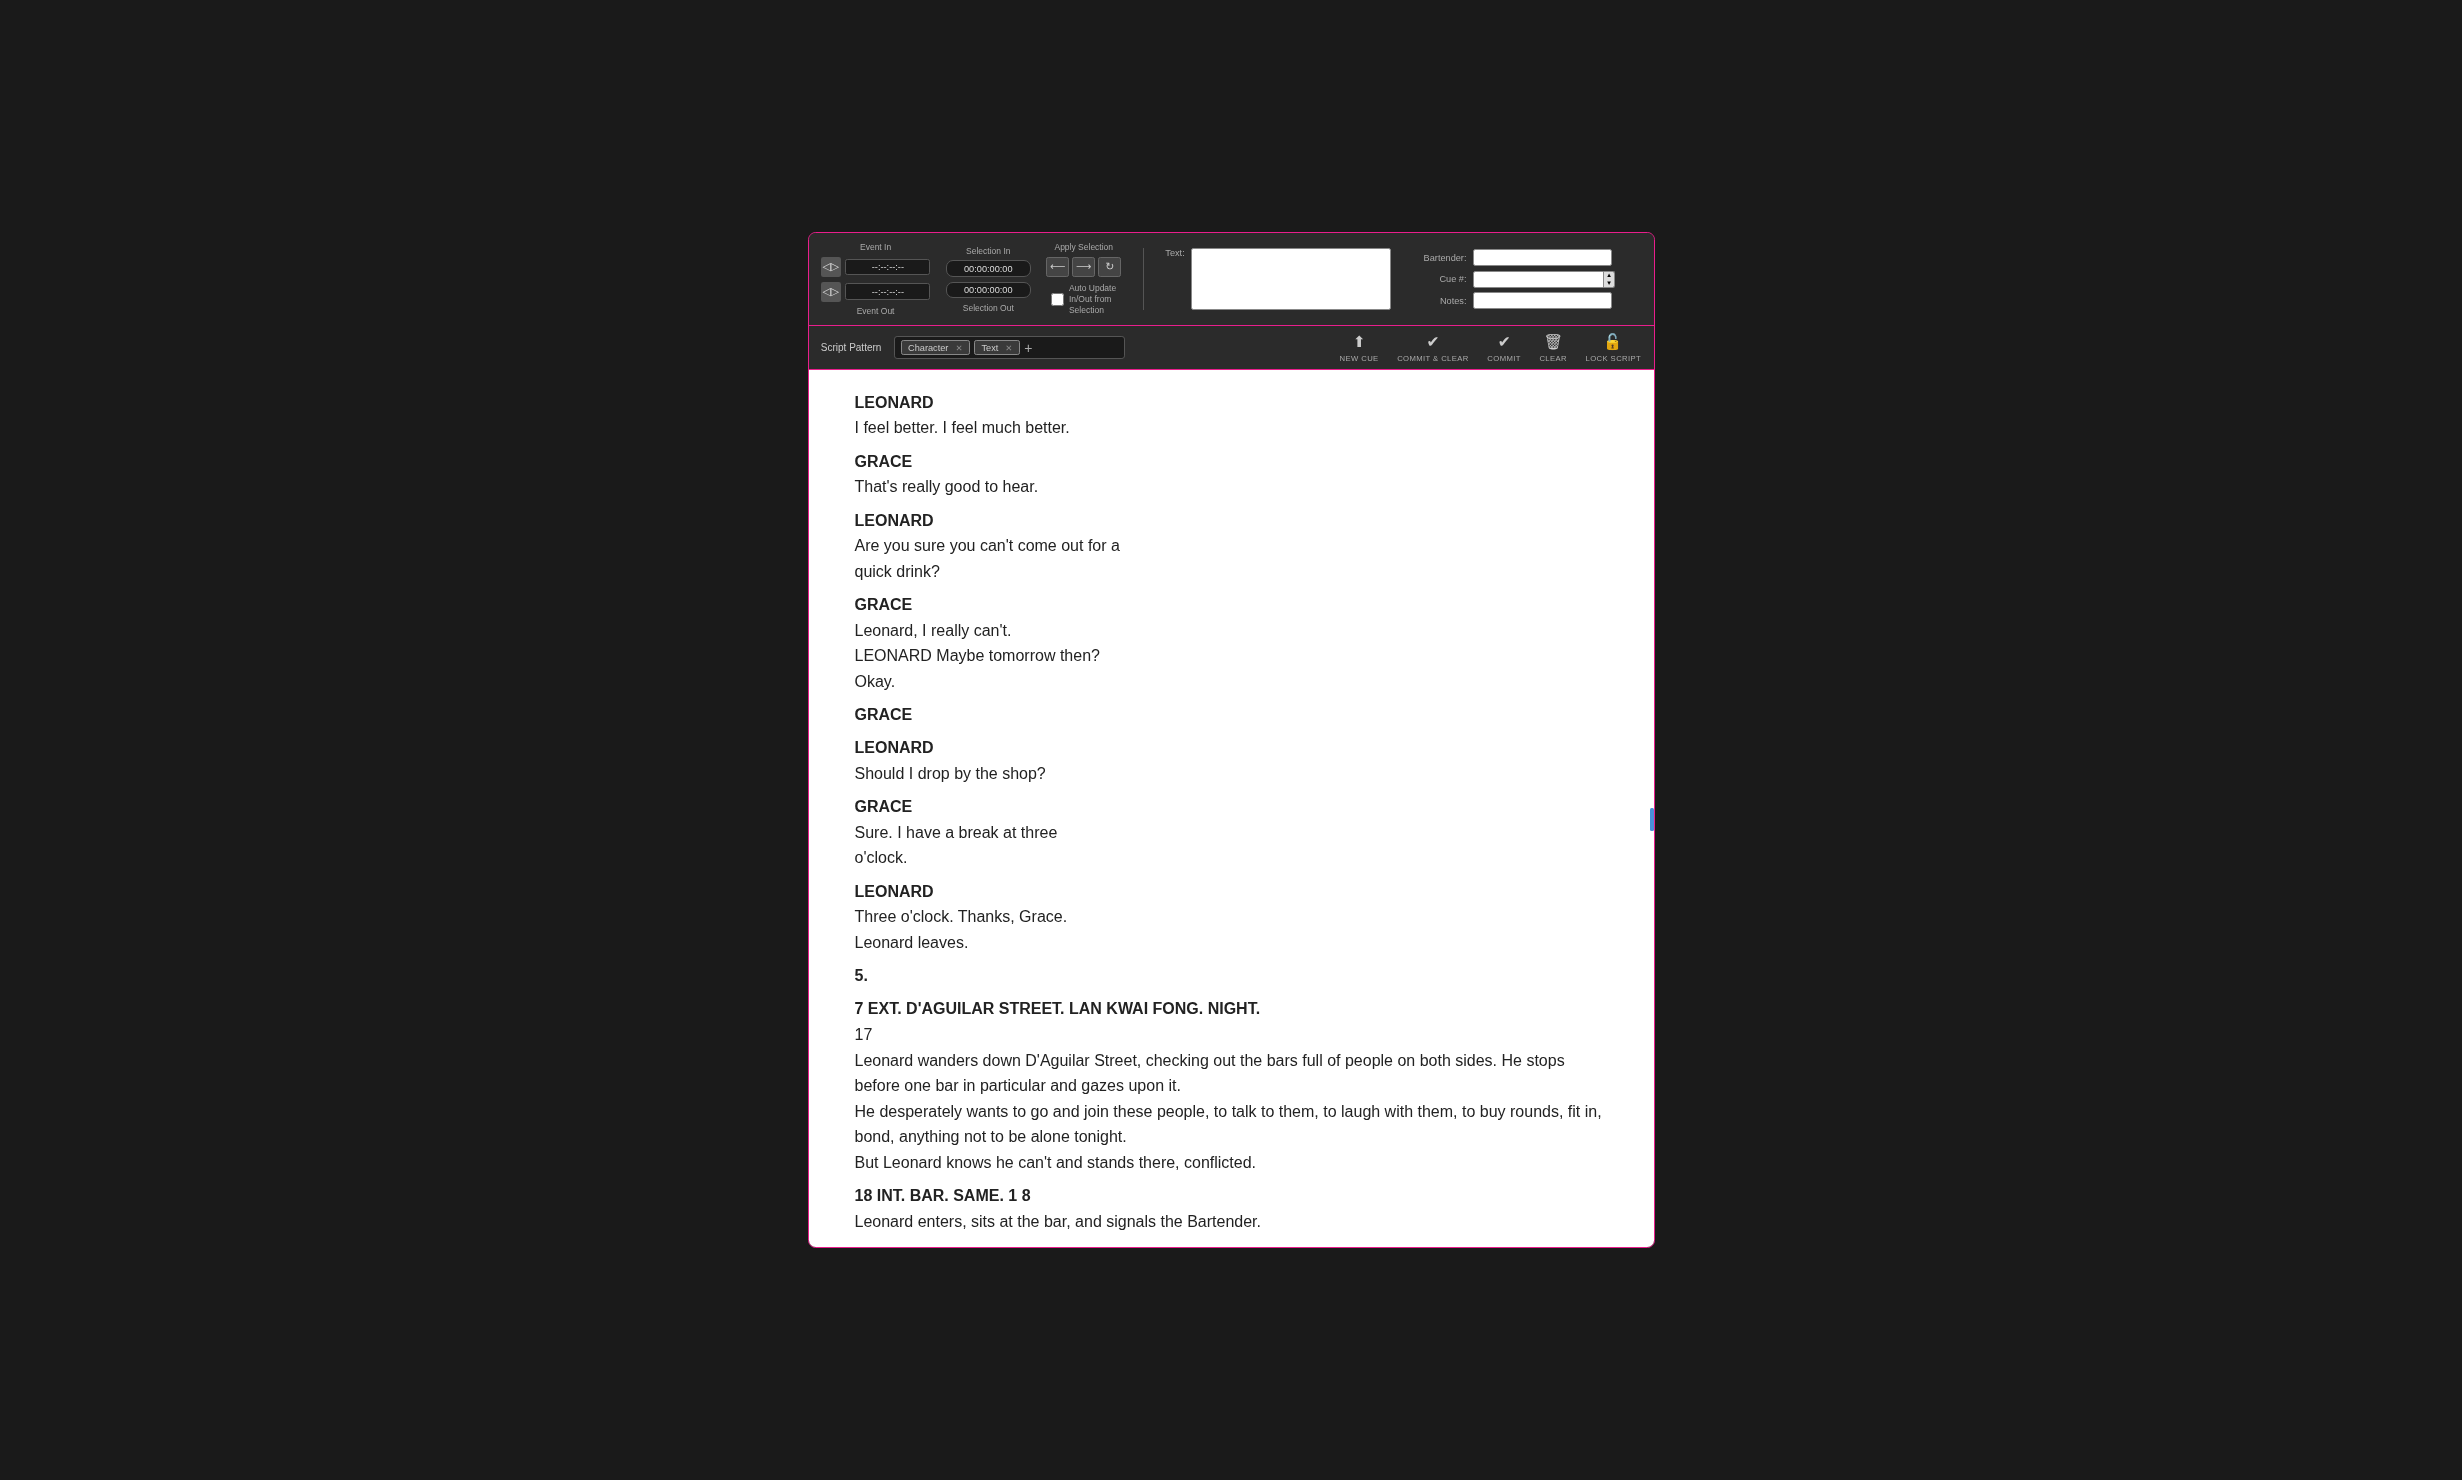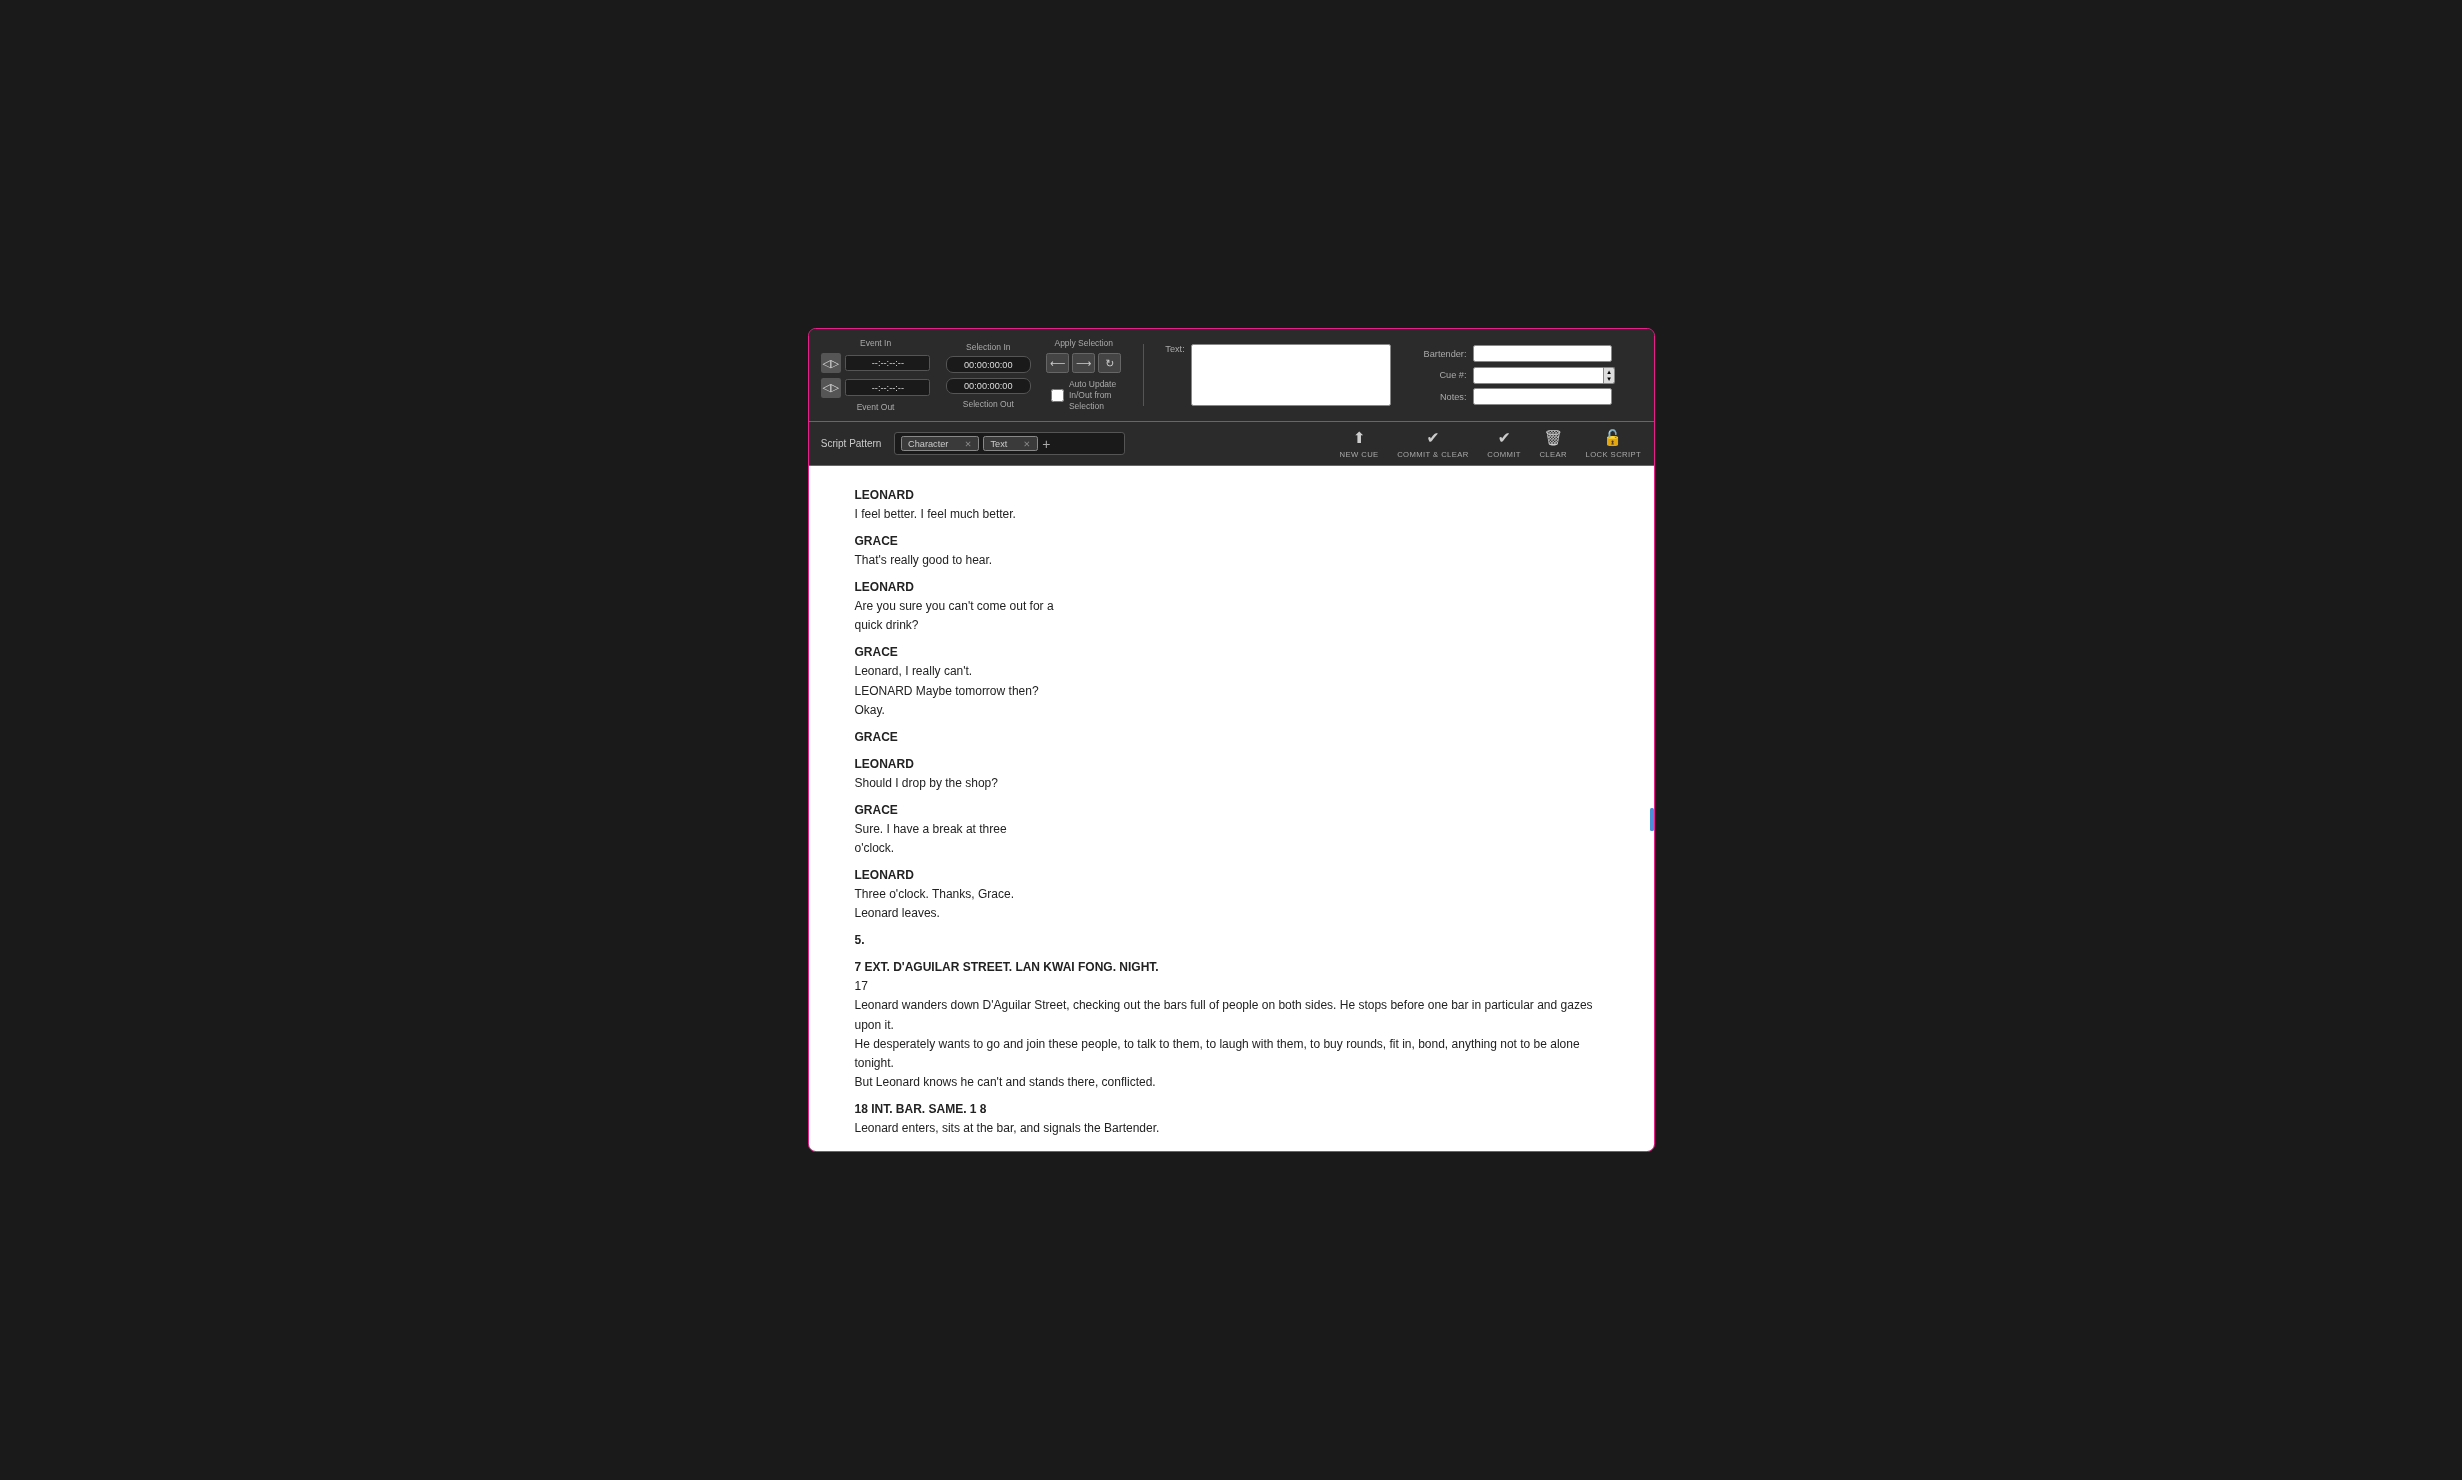--- a/index.html
+++ b/index.html
@@ -266,21 +266,21 @@
       flex: 1;
       max-width: 231px;
     }
     .tag {
       background: #3a3a3a;
       border: 0.8px solid #888;
       border-radius: 2.3px;
       padding: 1.5px 6.2px;
       display: flex;
       align-items: center;
-      gap: 16px;
+      gap: 7px;
       cursor: pointer;
     }
     .tag-label {
       color: #ccc;
       font-size: 9.2px;
     }
     .tag-x {
       color: #888;
       font-size: 8.5px;
       cursor: pointer;
@@ -321,21 +321,21 @@
 
     
     .section3 {
       background: #fff;
       padding: 12.3px 46px;
       min-height: 385px;
       overflow-y: auto;
       position: relative;
     }
     .script-line {
-      font-size: 12px;
+      font-size: 16px;
       line-height: 1.6;
       color: #222;
     }
     .script-line.character {
       font-weight: bold;
       margin-top: 7.7px;
     }
     .script-line.dialogue {
       margin-left: 0;
     }

